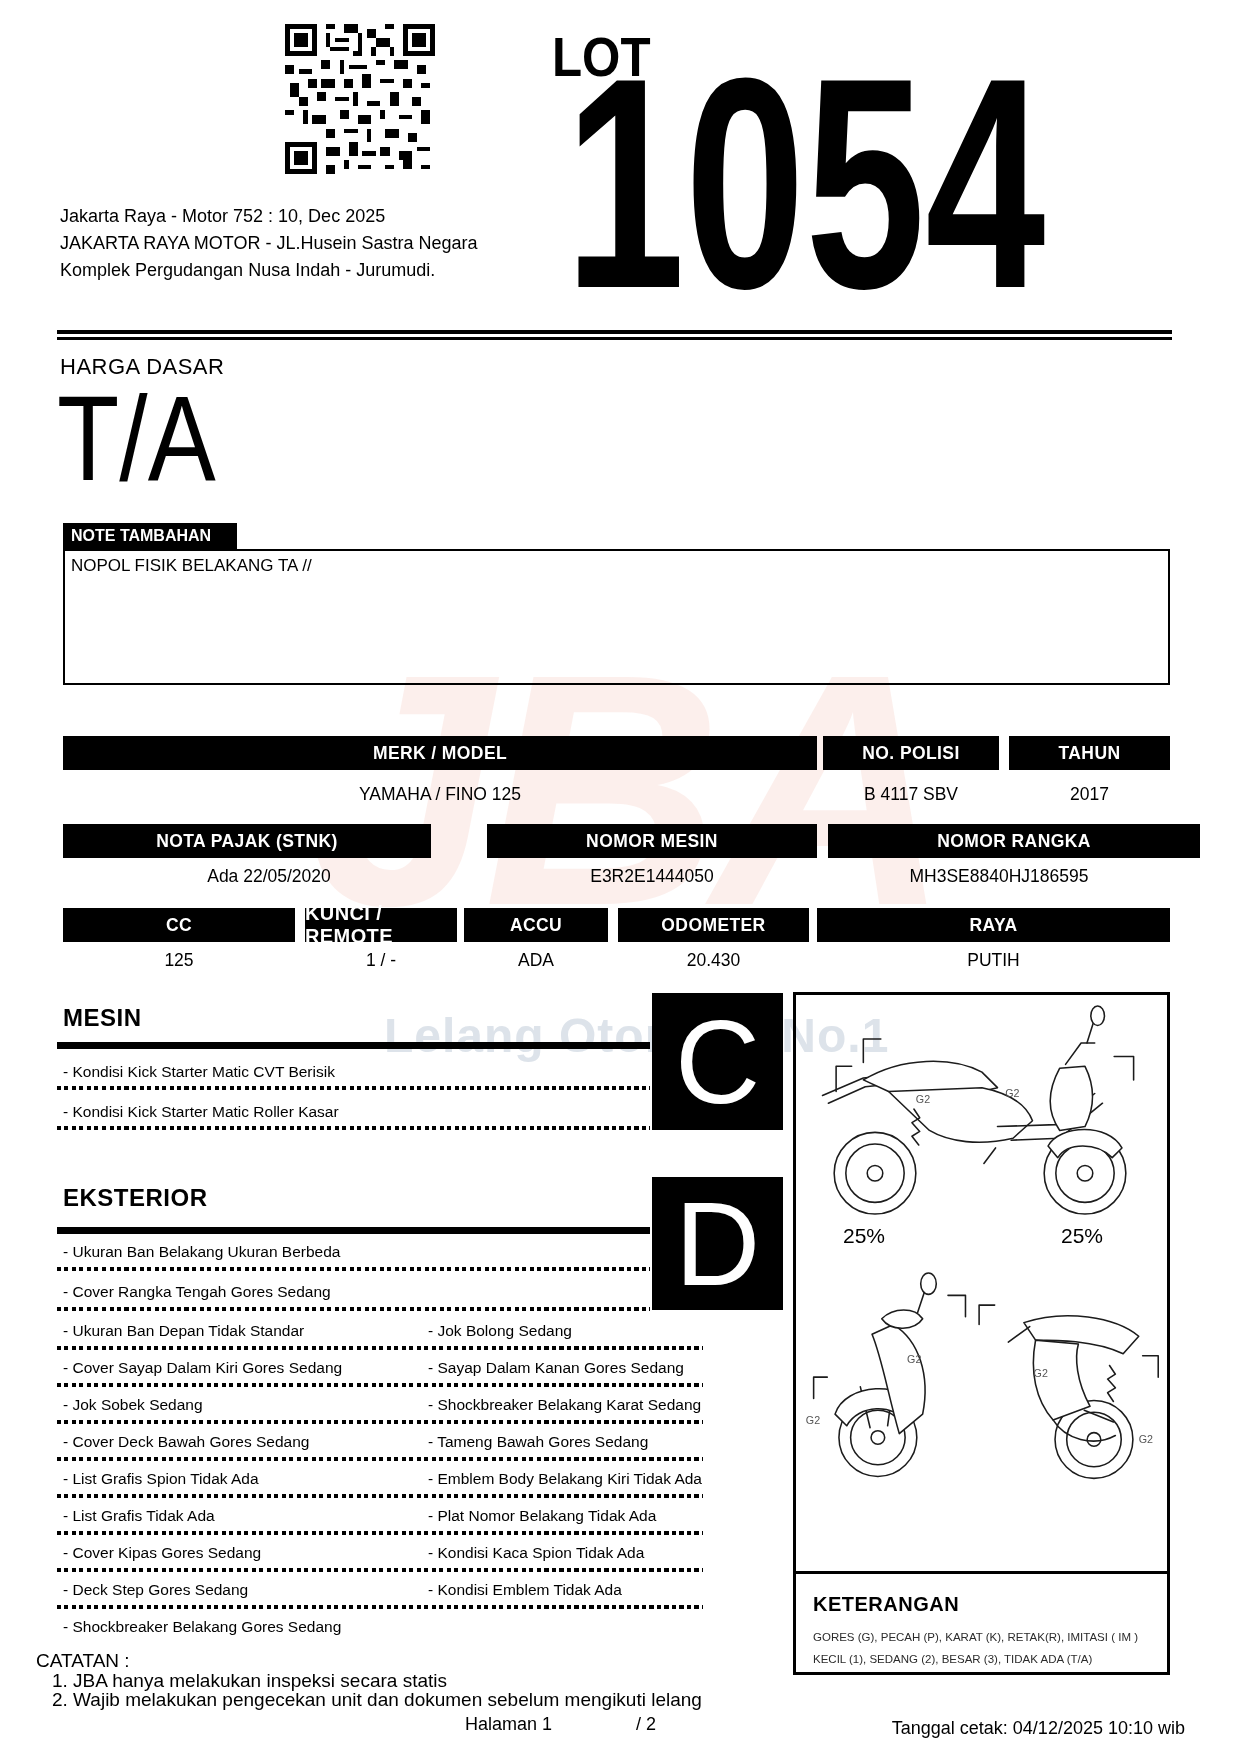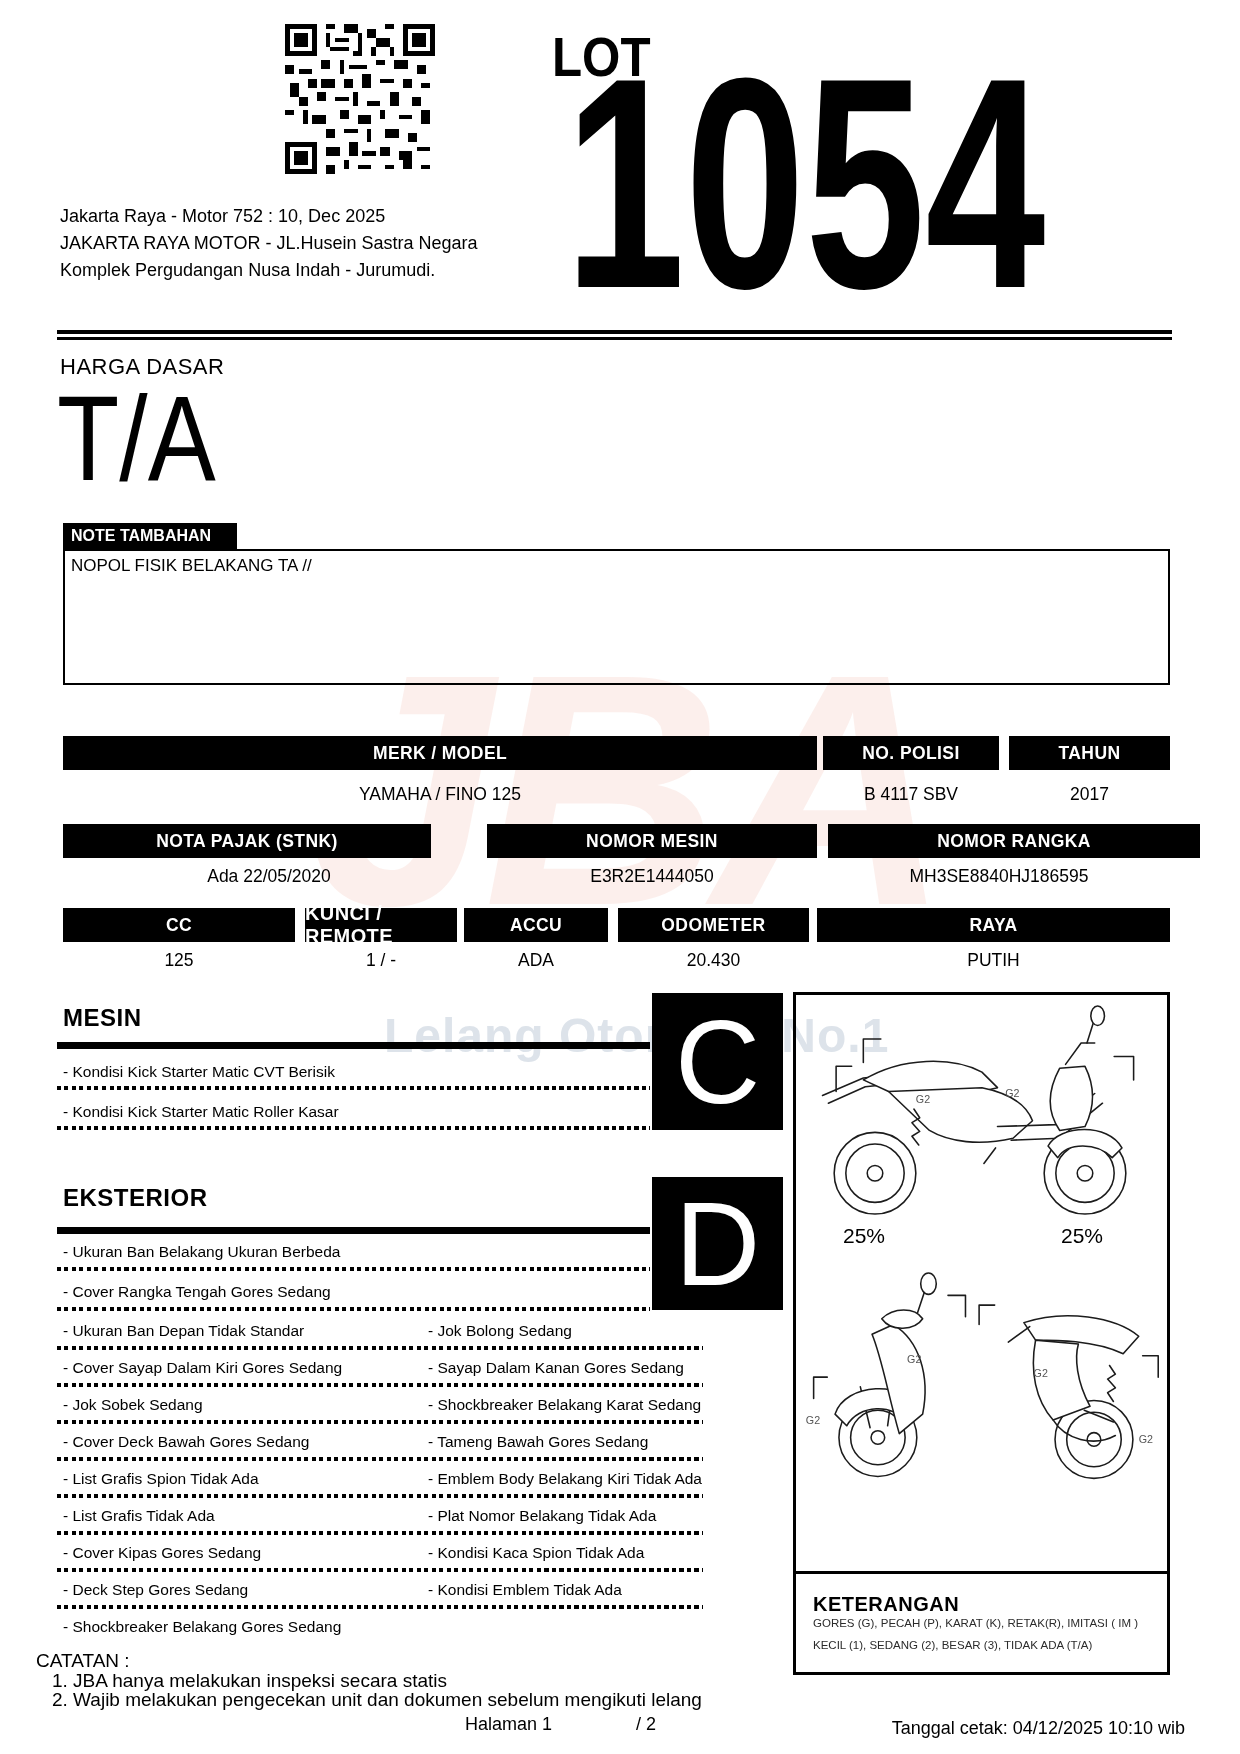--- a/index.html
+++ b/index.html
@@ -36,21 +36,21 @@
   .item{position:absolute;font-size:15.5px;white-space:nowrap;z-index:1;}
   .dots{position:absolute;height:4px;z-index:1;
         background-image:repeating-linear-gradient(90deg,#000 0 4px,transparent 4px 7.5px);}
   .grade{position:absolute;left:652px;width:131px;background:#000;color:#fff;
          display:flex;align-items:center;justify-content:center;font-size:118px;font-weight:400;z-index:2;}
   
   .panel{left:793px;top:992px;width:377px;height:683px;border:3px solid #000;box-sizing:border-box;z-index:1;}
   .panel-divider{position:absolute;left:0;top:576px;width:100%;height:3px;background:#000;}
   .pct{position:absolute;font-size:21px;z-index:2;}
   .ket-title{position:absolute;left:17px;top:598px;font-size:20px;font-weight:600;letter-spacing:0.5px;}
-  .ket-line{position:absolute;left:17px;font-size:11.5px;color:#2b2b2b;white-space:nowrap;}
+  .ket-line{position:absolute;left:17px;font-size:11.5px;color:#2b2b2b;white-space:nowrap;margin-top:14px;}
   svg{display:block;}
   .catatan{font-size:19px;}
   .footer-txt{font-size:18px;}
 </style>
 </head>
 <body>
 
 <div class="page">
 
   <div class="wm-logo">JBA</div>

